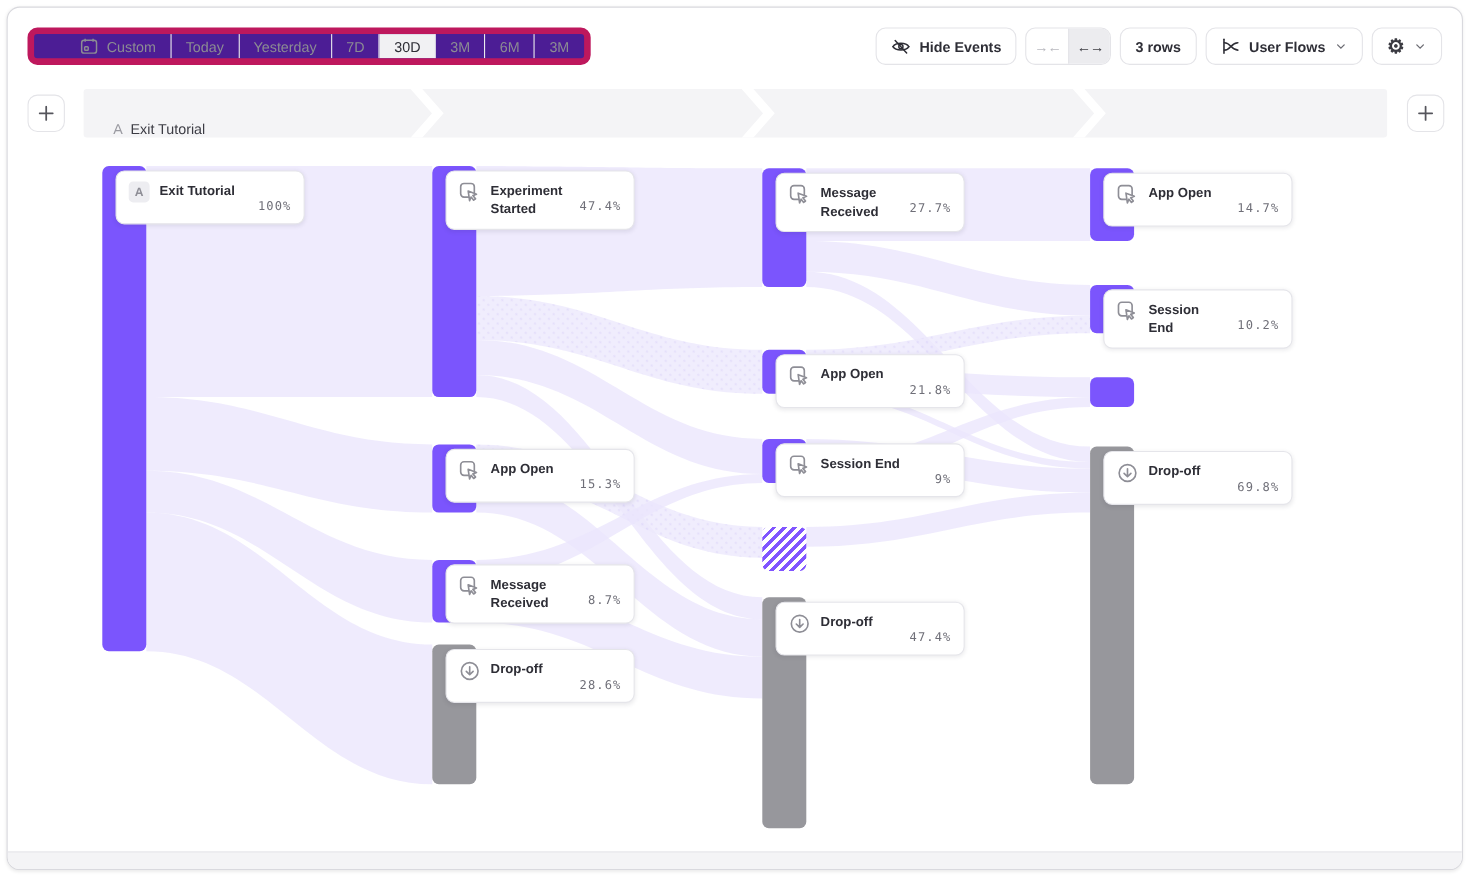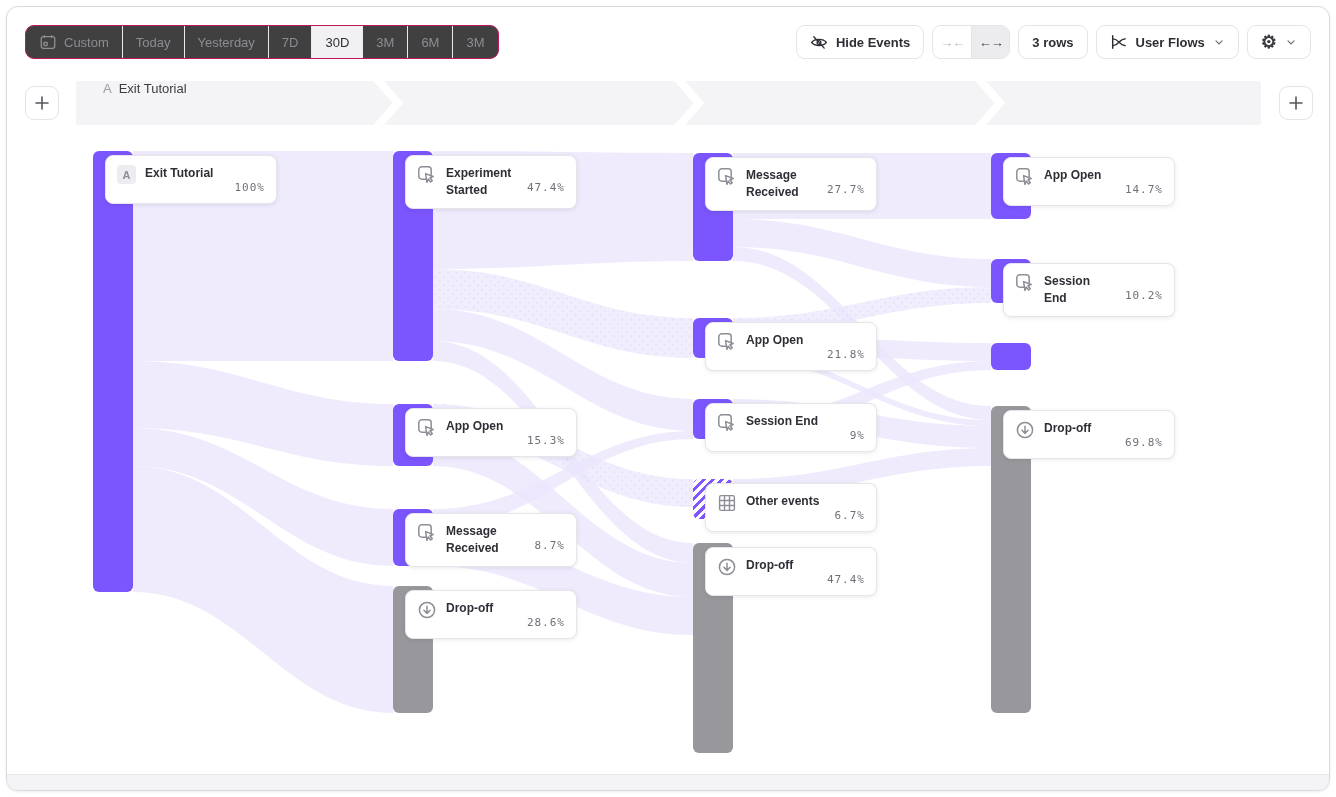--- a/index.html
+++ b/index.html
@@ -4,22 +4,22 @@
 <style>
   * { margin:0; padding:0; box-sizing:border-box; }
   html,body { width:1336px; height:797px; background:#fff; overflow:hidden;
               font-family:"Liberation Sans", sans-serif; }
   .app-frame { position:absolute; inset:6px; background:#fff; border:1px solid #d9d9de;
                border-radius:12px; overflow:hidden; box-shadow:0 1px 3px rgba(0,0,0,.08); }
 
   
   .toolbar { position:absolute; top:18px; left:18px; right:18px; height:34px;
              display:flex; justify-content:space-between; align-items:center; }
-  .seg-group { display:flex; border:1px solid #be185d; border-radius:9px; background:#404040;
-               overflow:hidden; height:34px; }
+  .seg-group { display:flex; border:6px solid #be185d; border-radius:9px; background:#4c1d95;
+               overflow:hidden; height:34px;padding-left:28px; }
   .seg-btn { padding:0 13px; display:flex; align-items:center; gap:7px; font-size:13px;
              color:#8c8c93; border-right:1px solid #ebebee; cursor:pointer; white-space:nowrap; }
   .seg-btn:last-child { border-right:none; }
   .seg-btn.sel { background:#f1f1f3; color:#2e2e36; font-weight:400; }
   .right-cluster { display:flex; gap:8px; align-items:center; }
   .tbtn { border:1px solid #e4e4e8; border-radius:9px; background:#fff; height:34px;
           display:flex; align-items:center; gap:8px; padding:0 13px; font-size:13px;
           font-weight:700; color:#2e2e36; cursor:pointer; white-space:nowrap; }
   .arrow-seg { border:1px solid #e4e4e8; border-radius:9px; overflow:hidden; display:flex; height:34px; background:#fff; }
   .arrow-cell { width:38px; display:flex; align-items:center; justify-content:center;
@@ -28,21 +28,21 @@
   .arrow-cell.sel { background:#ececef; color:#3b3b42; border-left:1px solid #e4e4e8; }
   .icon16 { width:18px; height:18px; flex:none; color:#5a5a61; }
   .chev { width:12px; height:12px; color:#6d6d74; }
   .gear-glyph { font-size:18px; color:#3b3b42; line-height:1; }
 
   
   .plus-btn { position:absolute; width:34px; height:34px; border:1px solid #e4e4e8;
               border-radius:9px; background:#fff; display:flex; align-items:center;
               justify-content:center; cursor:pointer; color:#55555c; }
   .flow-header { position:absolute; top:74px; left:69px; width:1185px; height:44px;
-                 background:#f4f4f6; border-radius:3px; display:flex; align-items:flex-start; }
+                 background:#f4f4f6; border-radius:3px; display:flex; align-items:flex-end; }
   .step-label { margin-left:27px; font-size:13px; white-space:nowrap; }
   .step-prefix { color:#9a9aa1; margin-right:7px; }
   .step-title { color:#3c3c44; }
   .band-chevrons { position:absolute; inset:0; pointer-events:none; }
 
   
   #sankey { position:absolute; left:0; top:0; width:1336px; height:770px; }
   #ribbons { position:absolute; left:0; top:0; pointer-events:none; }
   .bar { position:absolute; width:40px; border-radius:6px; cursor:pointer; }
   .bar.purple { background:#7b55fd; }
@@ -251,28 +251,20 @@
       <div class="bar purple" style="left:686px;top:392px;height:40px"></div>
       <div class="node-card" style="left:698px;top:396px">
         <svg class="node-icon" viewBox="0 0 20 20" fill="none" stroke="currentColor" stroke-width="1.5" stroke-linejoin="round">
           <rect x="1.8" y="1.8" width="12.4" height="12.4" rx="3"></rect>
           <path d="M8.6 8.6l7.6 2.9-3.3 1.3 2.4 2.9-1.7 1.3-2.3-2.9-1.4 3.3z" fill="#fff"></path>
         </svg>
         <span class="nlabel">Session End</span>
         <span class="nval">9%</span>
       </div>
       <div class="bar striped" style="left:686px;top:472px;height:40px"></div>
-      <div class="node-card" style="left:698px;top:476px">
-        <svg class="node-icon" viewBox="0 0 20 20" fill="none" stroke="currentColor" stroke-width="1.4">
-          <rect x="2.6" y="2.6" width="14.8" height="14.8" rx="1.6"></rect>
-          <path d="M7.5 2.6v14.8M12.5 2.6v14.8M2.6 7.5h14.8M2.6 12.5h14.8"></path>
-        </svg>
-        <span class="nlabel">Other events</span>
-        <span class="nval">6.7%</span>
-      </div>
       <div class="bar gray" style="left:686px;top:536px;height:210px"></div>
       <div class="node-card" style="left:698px;top:540px">
         <svg class="node-icon" viewBox="0 0 20 20" fill="none" stroke="currentColor" stroke-width="1.5" stroke-linecap="round" stroke-linejoin="round">
           <circle cx="10" cy="10" r="7.6"></circle>
           <path d="M10 6.2v7M6.9 10.3l3.1 3.1 3.1-3.1"></path>
         </svg>
         <span class="nlabel">Drop-off</span>
         <span class="nval">47.4%</span>
       </div>
       <div class="bar purple" style="left:984px;top:146px;height:66px"></div>

